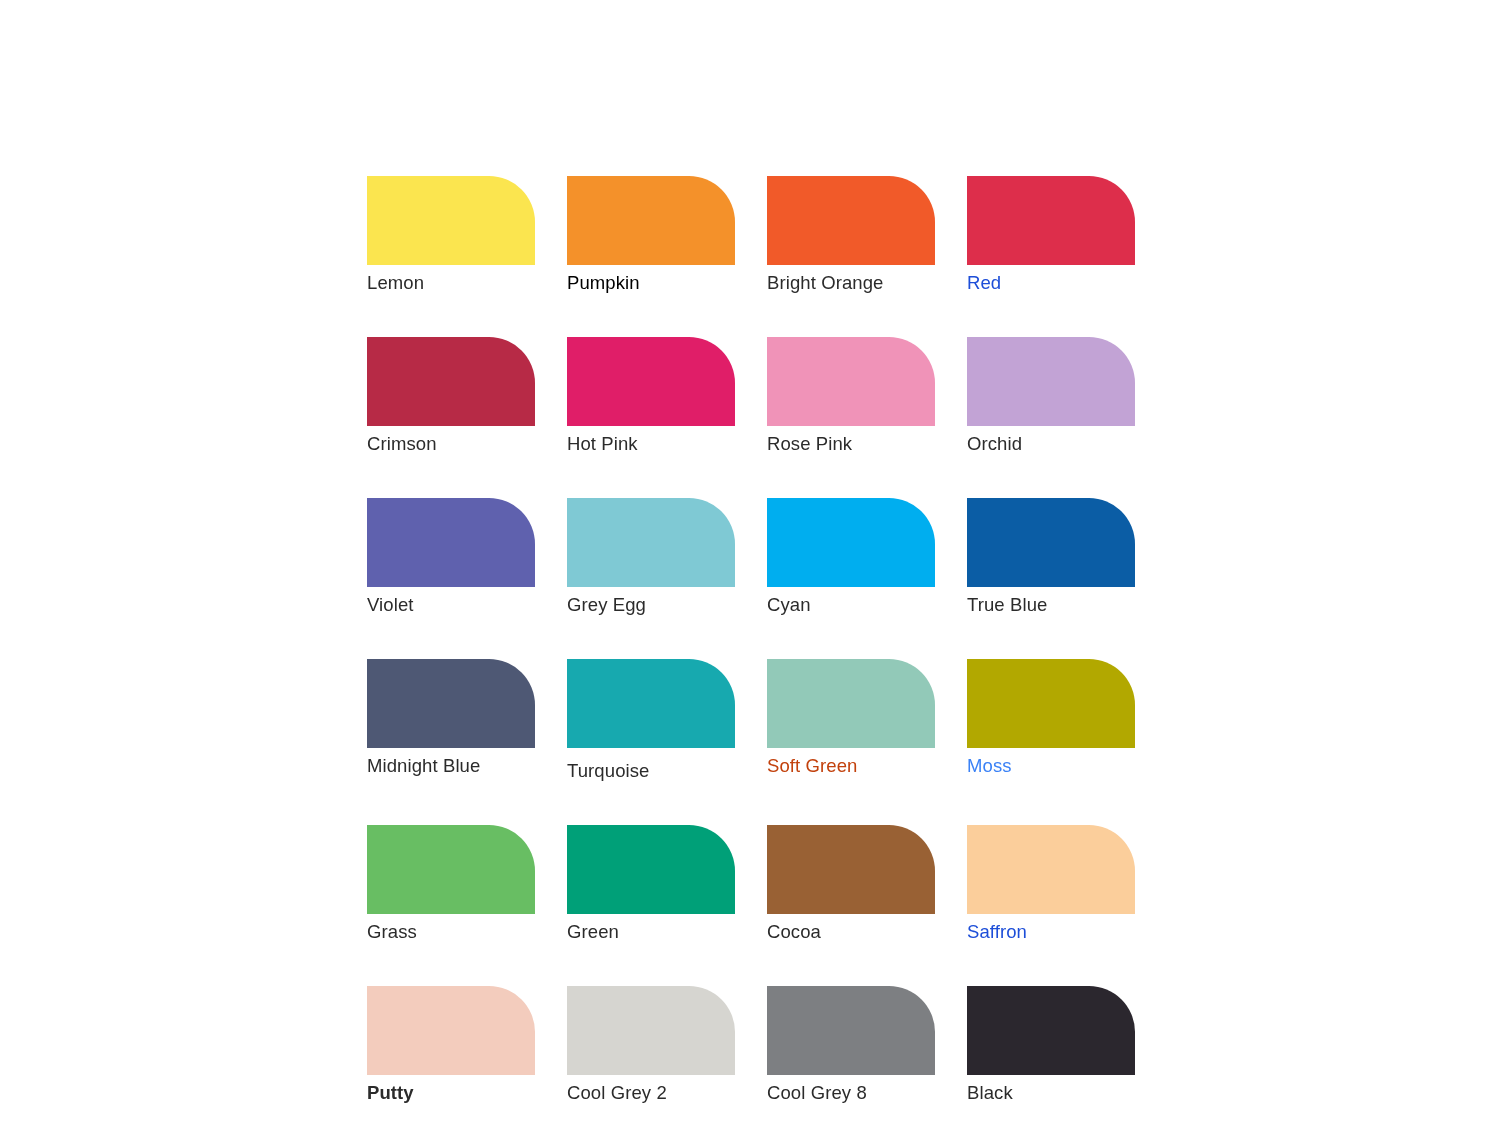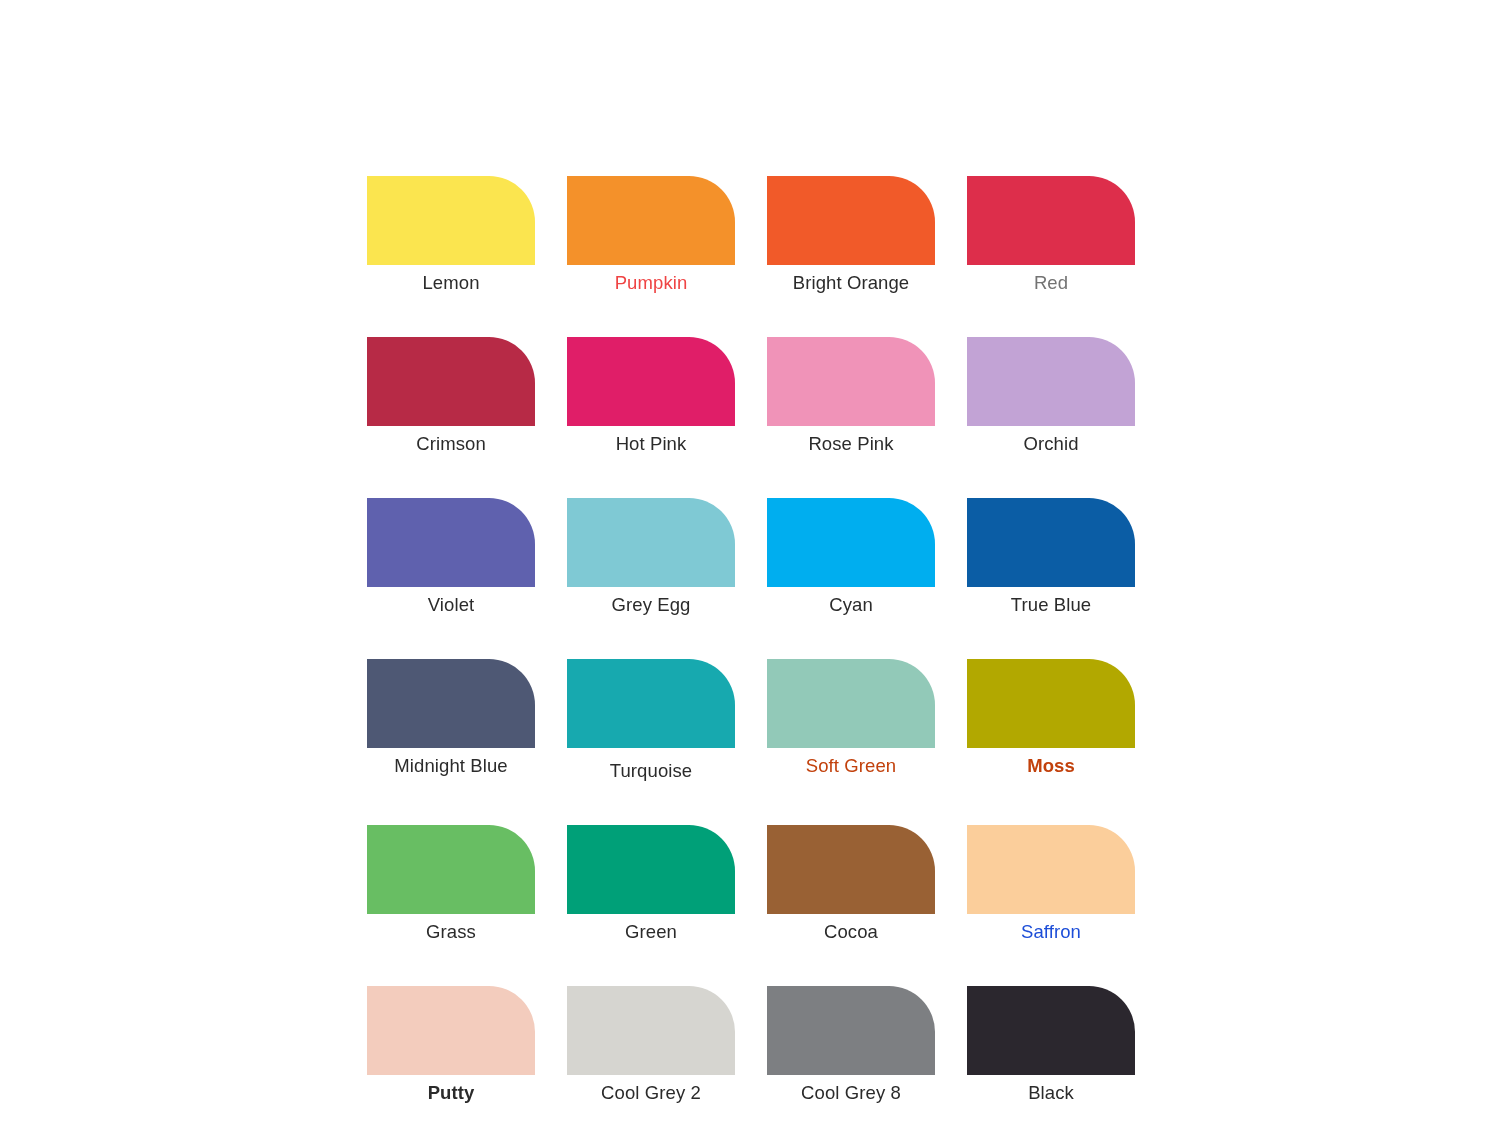--- a/index.html
+++ b/index.html
@@ -41,50 +41,50 @@
 
   .swatch-chip {
     width: 168px;
     height: 89px;
     border-radius: 0 46px 0 0;
     display: block;
   }
 
   .swatch-label {
     margin-top: 7px;
-    text-align: center;
+    text-align: left;
     font-family: "Liberation Sans", sans-serif;
     font-size: 18.5px;
     line-height: 22px;
     font-weight: 400;
     color: #2b2b2b;
     letter-spacing: 0.1px;
     white-space: nowrap;
   }
 </style>
 </head>
 <body style="background: rgb(255, 255, 255);">
 
 <div id="swatch-chart">
   <div class="swatch-grid">
       <div class="swatch-cell">
         <div class="swatch-chip" style="background-color: rgb(251, 229, 79);"></div>
         <div class="swatch-label" style="color: rgb(43, 43, 43);">Lemon</div>
       </div>
       <div class="swatch-cell">
         <div class="swatch-chip" style="background-color: rgb(244, 145, 42);"></div>
-        <div class="swatch-label" style="color: #ef4444;">Pumpkin</div>
+        <div class="swatch-label" style="color: #000000;">Pumpkin</div>
       </div>
       <div class="swatch-cell">
         <div class="swatch-chip" style="background-color: rgb(241, 90, 41);"></div>
         <div class="swatch-label" style="color: rgb(43, 43, 43);">Bright Orange</div>
       </div>
       <div class="swatch-cell">
         <div class="swatch-chip" style="background-color: rgb(221, 46, 75);"></div>
-        <div class="swatch-label" style="color: #737373;">Red</div>
+        <div class="swatch-label" style="color: #1d4ed8;">Red</div>
       </div>
       <div class="swatch-cell">
         <div class="swatch-chip" style="background-color: rgb(183, 42, 70);"></div>
         <div class="swatch-label" style="color: rgb(43, 43, 43);">Crimson</div>
       </div>
       <div class="swatch-cell">
         <div class="swatch-chip" style="background-color: rgb(224, 30, 104);"></div>
         <div class="swatch-label" style="color: rgb(43, 43, 43);">Hot Pink</div>
       </div>
       <div class="swatch-cell">
@@ -118,21 +118,21 @@
       <div class="swatch-cell">
         <div class="swatch-chip" style="background-color: rgb(23, 169, 175);"></div>
         <div class="swatch-label" style="color: rgb(43, 43, 43); margin-top: 12px;">Turquoise</div>
       </div>
       <div class="swatch-cell">
         <div class="swatch-chip" style="background-color: rgb(146, 201, 184);"></div>
         <div class="swatch-label" style="color: #c2410c;">Soft Green</div>
       </div>
       <div class="swatch-cell">
         <div class="swatch-chip" style="background-color: rgb(178, 168, 0);"></div>
-        <div class="swatch-label" style="color: #c2410c; font-weight: bold;">Moss</div>
+        <div class="swatch-label" style="color: #3b82f6;">Moss</div>
       </div>
       <div class="swatch-cell">
         <div class="swatch-chip" style="background-color: rgb(104, 190, 99);"></div>
         <div class="swatch-label" style="color: rgb(43, 43, 43);">Grass</div>
       </div>
       <div class="swatch-cell">
         <div class="swatch-chip" style="background-color: rgb(0, 160, 120);"></div>
         <div class="swatch-label" style="color: rgb(43, 43, 43);">Green</div>
       </div>
       <div class="swatch-cell">

